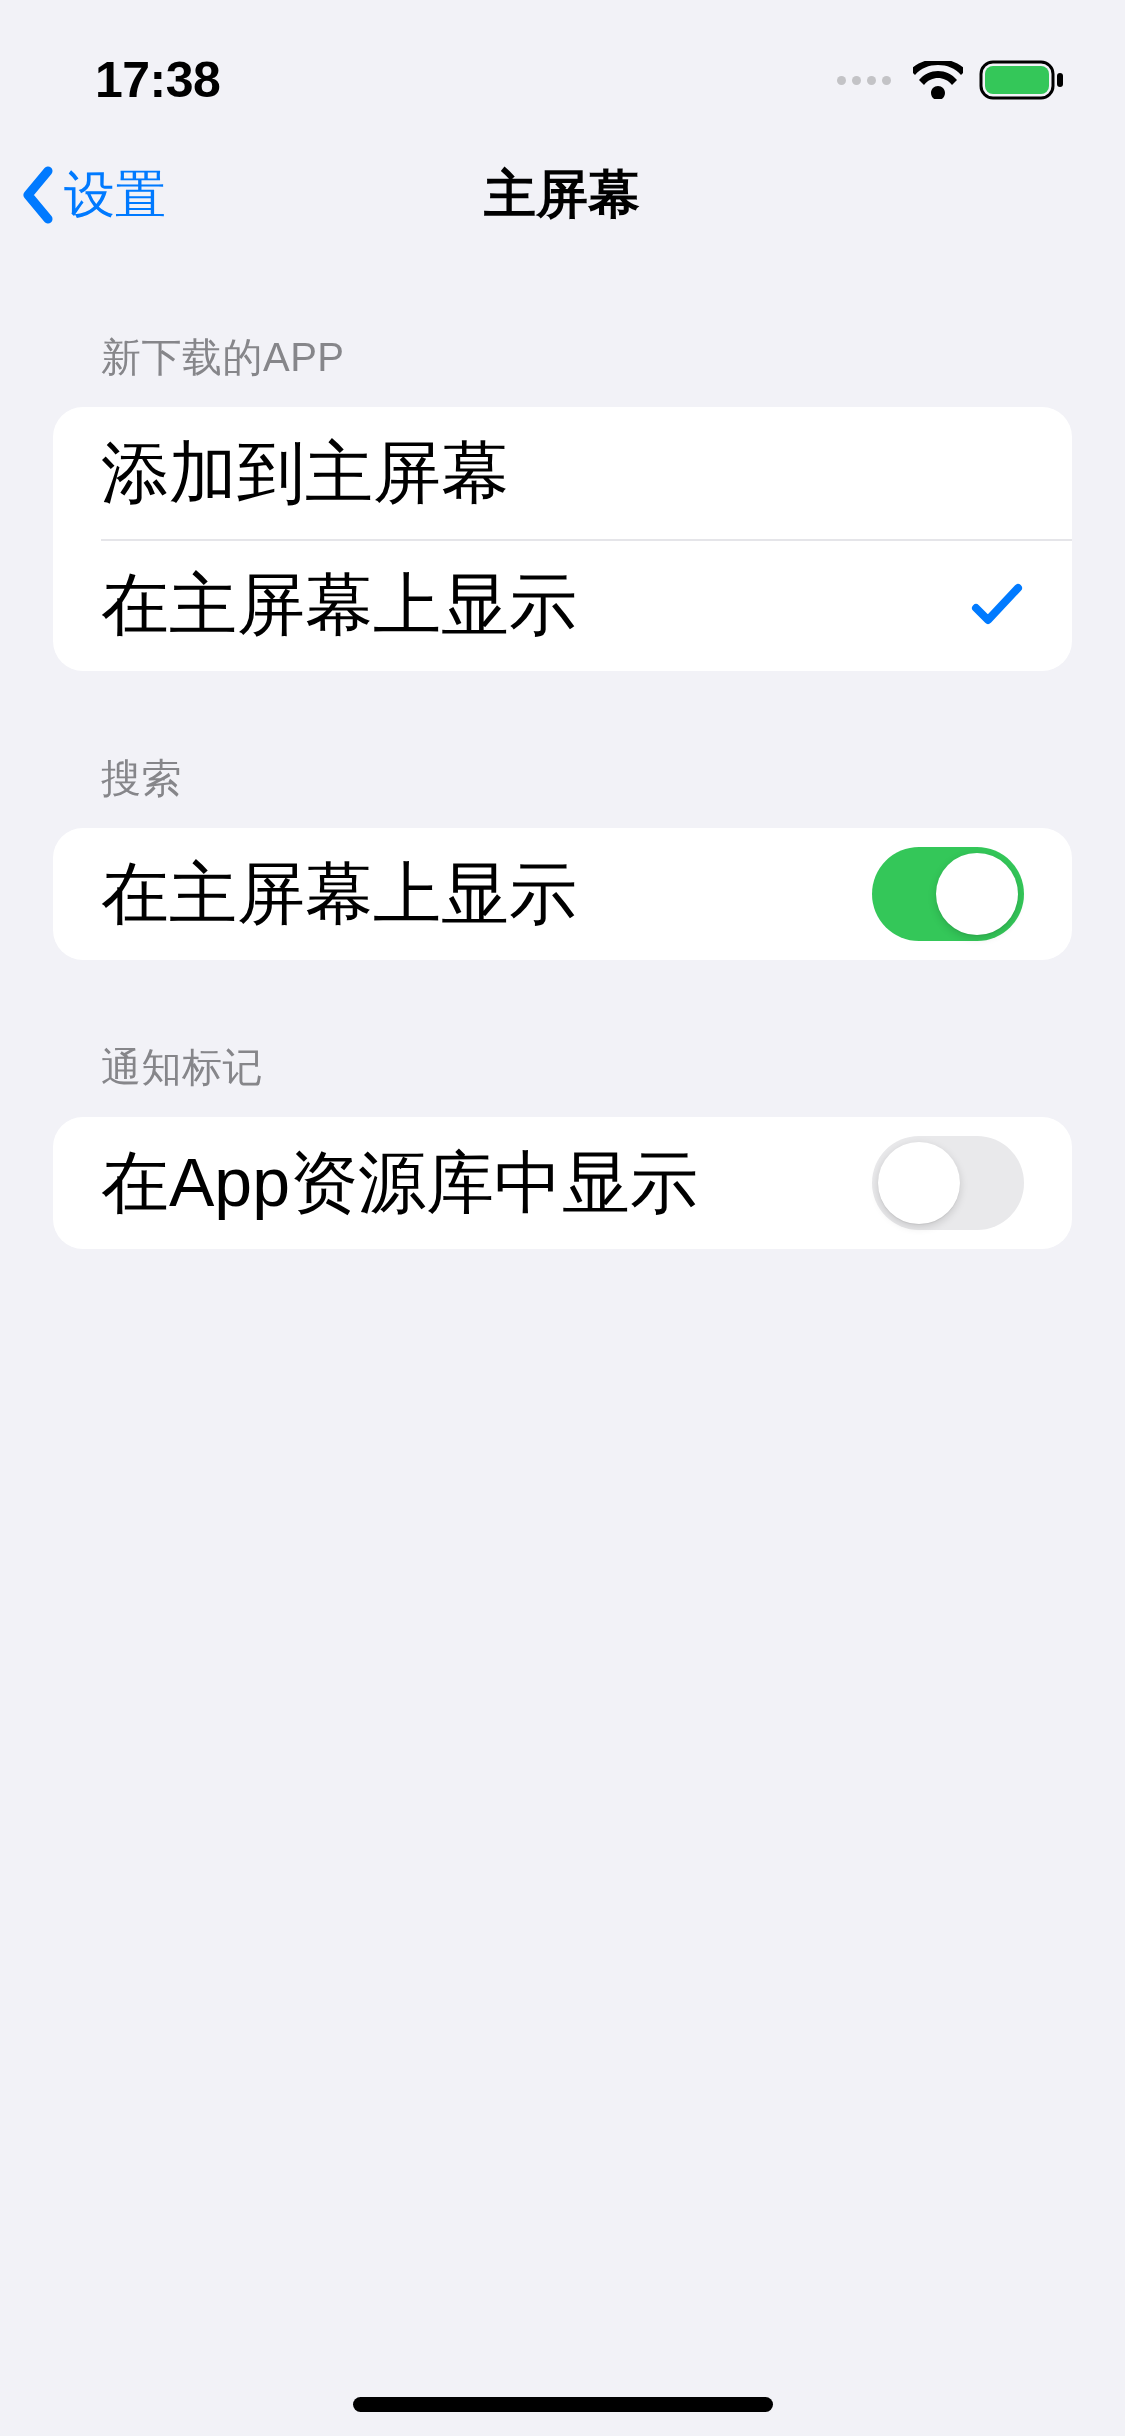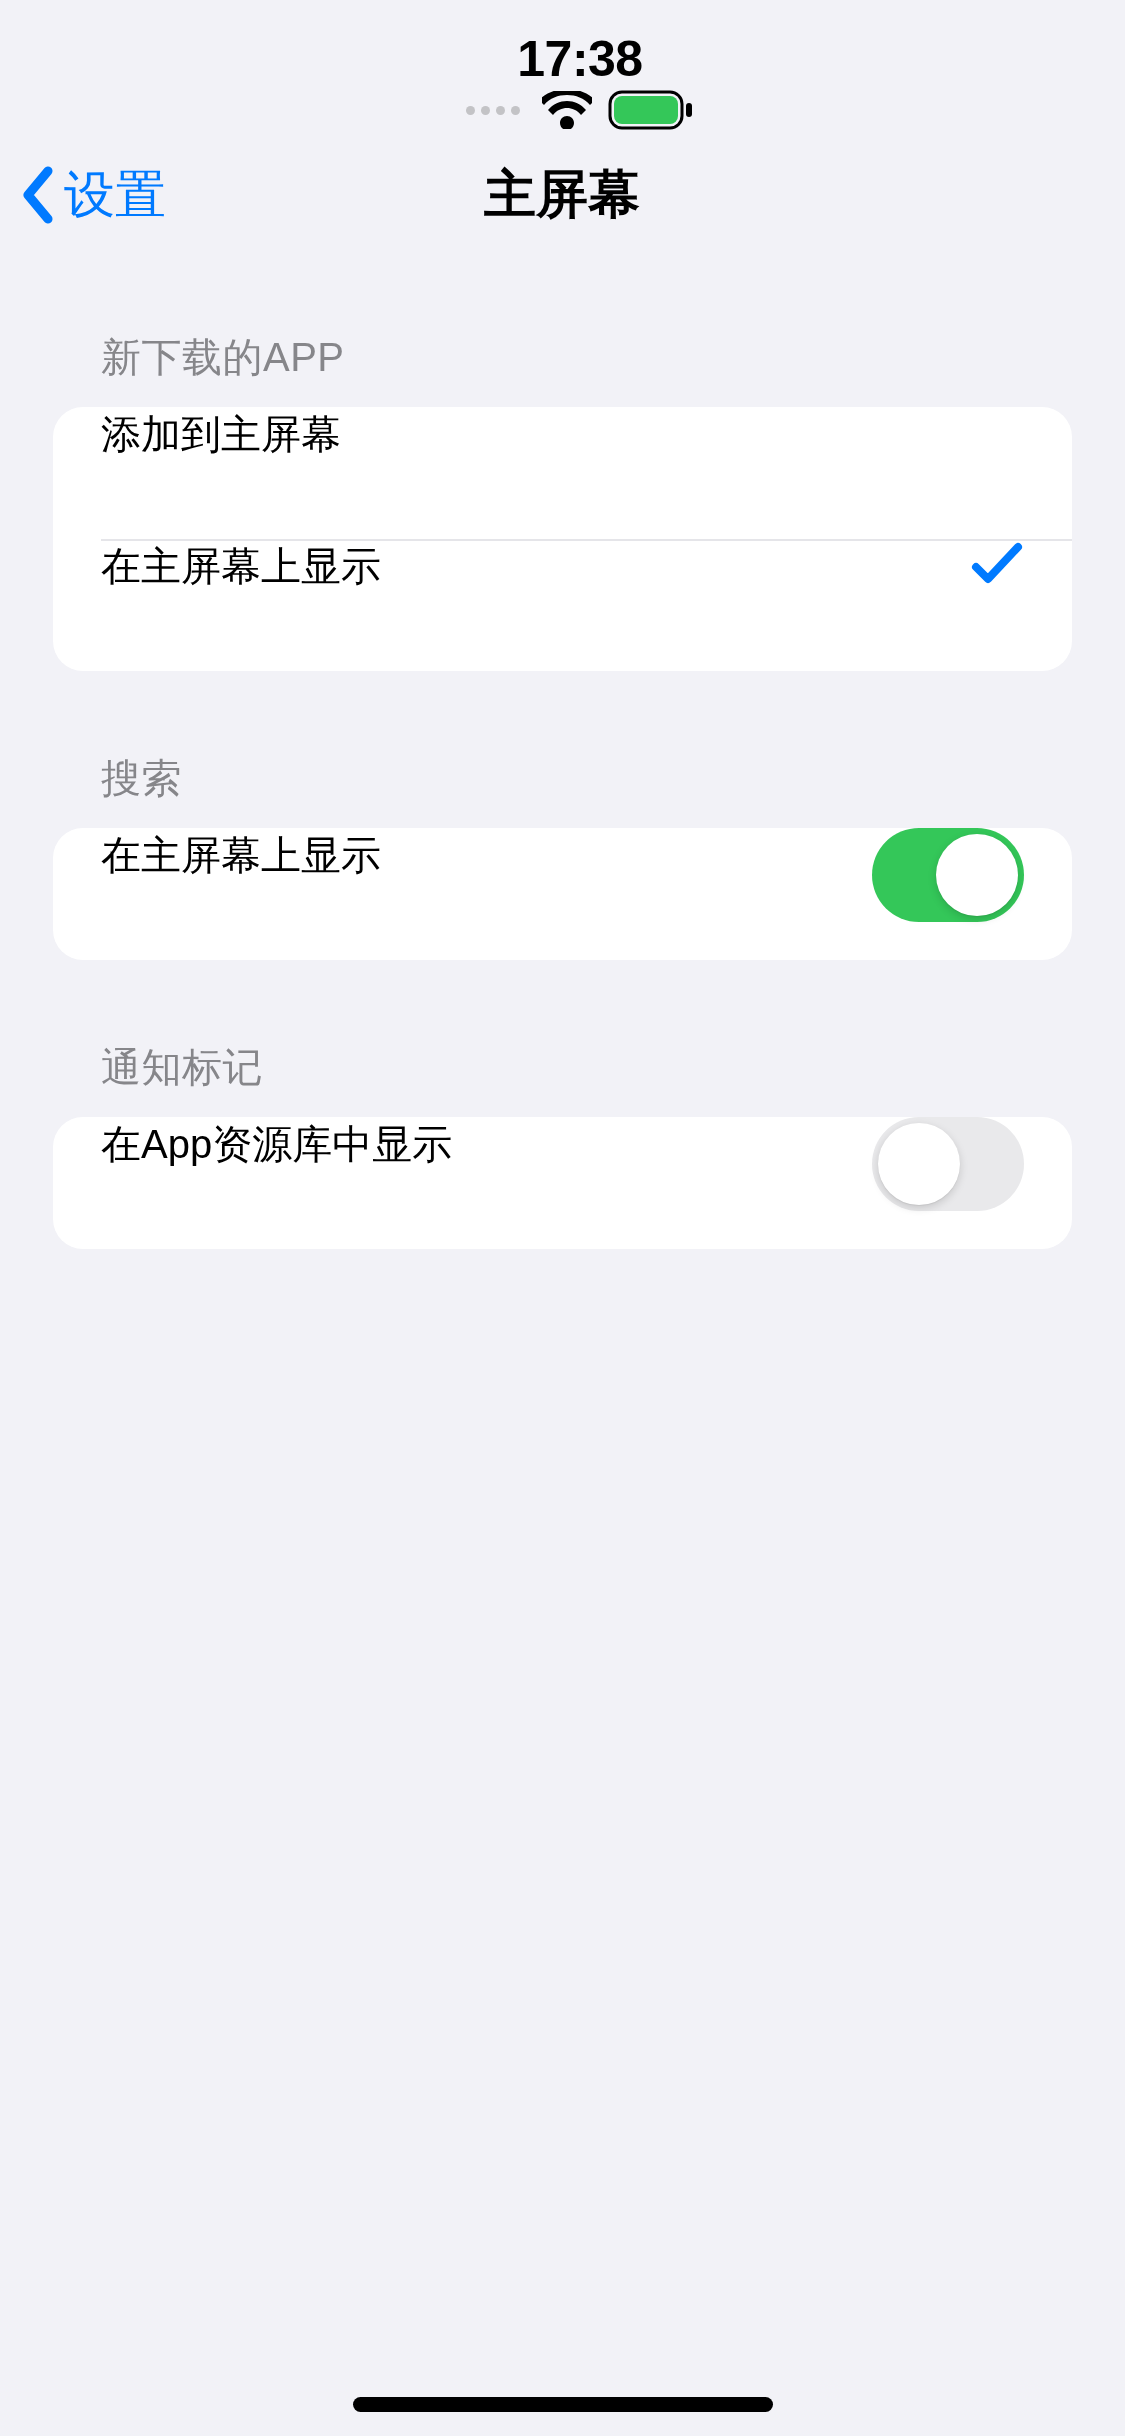--- a/index.html
+++ b/index.html
@@ -18,21 +18,20 @@
     }
 
     
     .status-bar {
       height: 130px;
       display: flex;
       align-items: center;
       justify-content: space-between;
       padding: 0 60px 0 95px;
       padding-top: 30px;
-      flex-direction: column;
     }
     .status-time {
       font-size: 50px;
       font-weight: 600;
       letter-spacing: -0.5px;
     }
     .status-right {
       display: flex;
       align-items: center;
       gap: 16px;
@@ -107,23 +106,23 @@
       letter-spacing: 0.5px;
     }
     .group {
       background: #ffffff;
       border-radius: 30px;
       overflow: hidden;
     }
     .row {
       min-height: 132px;
       display: flex;
-      align-items: flex-start;
+      align-items: center;
       padding: 0 48px;
-      font-size: 40px;
+      font-size: 68px;
       color: #000;
       position: relative;
       cursor: pointer;
     }
     .row + .row::before {
       content: "";
       position: absolute;
       top: 0;
       left: 48px;
       right: 0;

